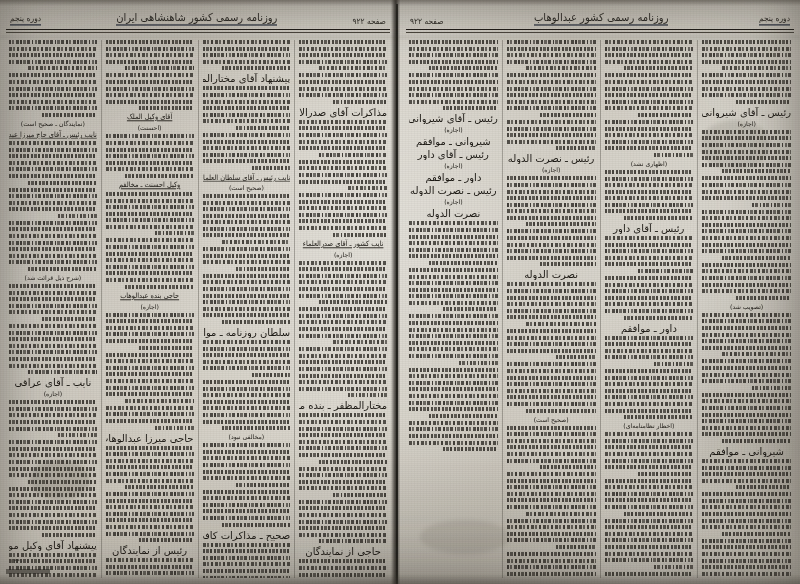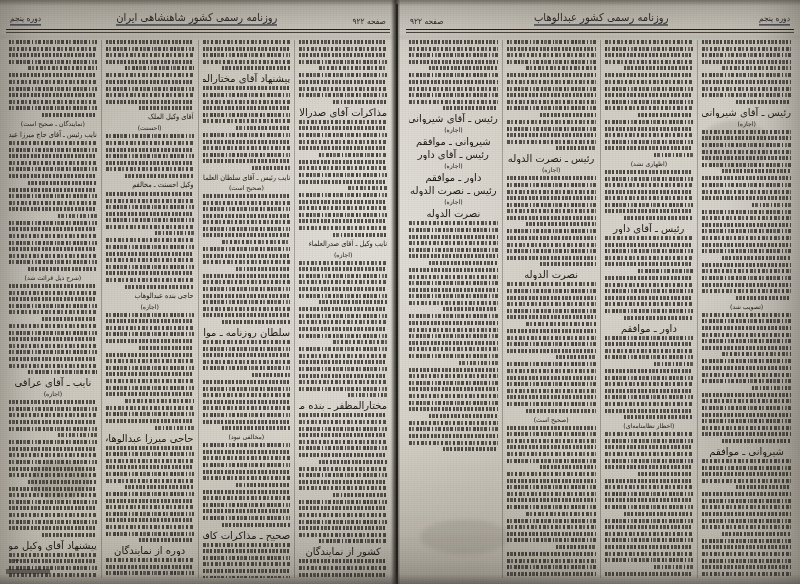--- a/index.html
+++ b/index.html
@@ -128,23 +128,23 @@
         rgba(255,255,255,0) 5.4px 6.6px,
         rgba(26,23,19,.80) 6.6px 9.6px,
         rgba(255,255,255,0) 9.6px 11.4px);
   }
   .ln.short{width:62%;margin-right:0;}
   .ln.short2{width:44%;margin-right:0;}
   .ln.short3{width:78%;}
 
   
   .head{
-    font-size:6.6px;color:#1e1b16;
+    font-size:6.6px;color:#1e1b16;text-align:center;
     margin:3px 0 3px 0;white-space:nowrap;overflow:hidden;
-    transform:scaleY(1.12);letter-spacing:.1px;
+    transform:scaleY(1.12);letter-spacing:.1px;text-decoration:underline;
   }
   .paren{
     font-size:6.2px;color:#23201b;text-align:center;margin:1px 0 3px 0;
   }
   .speaker{
     font-size:10px;color:#1c1914;text-align:center;margin:2px 0 2px 0;
     white-space:nowrap;overflow:hidden;
   }
   
   .blot{position:absolute;border-radius:50%;background:rgba(60,55,46,.18);filter:blur(2px);}
@@ -214,21 +214,21 @@
           </div>
         <div class="par">
             <div class="ln v3"></div>
             <div class="ln"></div>
             <div class="ln v2"></div>
             <div class="ln v3"></div>
             <div class="ln"></div>
             <div class="ln v2"></div>
             <div class="ln short"></div>
           </div>
-        <div class="head">نایب وکیل ـ آقای صدرالعلماء</div>
+        <div class="head">نایب کشور ـ آقای صدرالعلماء</div>
         <div class="paren">(اجازه)</div>
         <div class="par">
             <div class="ln v2"></div>
             <div class="ln"></div>
             <div class="ln v3"></div>
             <div class="ln v2"></div>
             <div class="ln"></div>
             <div class="ln v3"></div>
             <div class="ln short3"></div>
           </div>
@@ -270,21 +270,21 @@
           </div>
         <div class="par">
             <div class="ln v3"></div>
             <div class="ln"></div>
             <div class="ln v2"></div>
             <div class="ln v3"></div>
             <div class="ln"></div>
             <div class="ln v2"></div>
             <div class="ln v3 short3"></div>
           </div>
-        <div class="speaker">کشور از نمایندگان</div>
+        <div class="speaker">حاجی از نمایندگان</div>
         <div class="par">
             <div class="ln"></div>
             <div class="ln v2"></div>
             <div class="ln"></div>
             <div class="ln v3"></div>
             <div class="ln v2"></div>
           </div>
 
       </div>
 
@@ -478,21 +478,21 @@
         <div class="par">
             <div class="ln v3"></div>
             <div class="ln"></div>
             <div class="ln v2"></div>
             <div class="ln v3"></div>
             <div class="ln"></div>
             <div class="ln v2"></div>
             <div class="ln v3"></div>
             <div class="ln short"></div>
           </div>
-        <div class="speaker">دوره از نمایندگان</div>
+        <div class="speaker">رئیس از نمایندگان</div>
         <div class="par">
             <div class="ln v2"></div>
             <div class="ln"></div>
             <div class="ln v3"></div>
             <div class="ln v2"></div>
           </div>
 
       </div>
 
       <div class="col">

